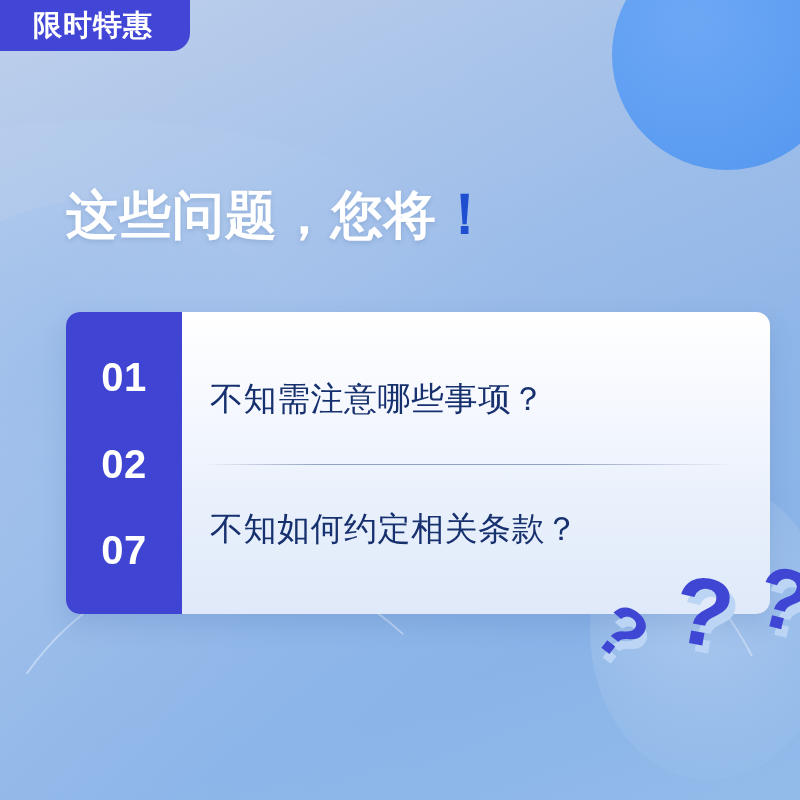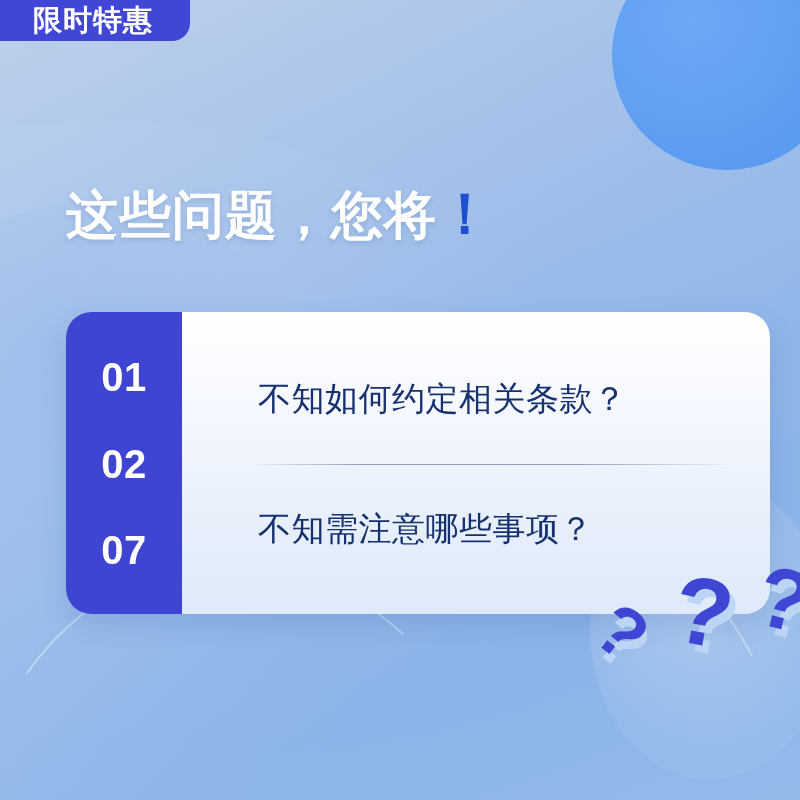--- a/index.html
+++ b/index.html
@@ -87,21 +87,21 @@
   .bg-arc.two { left: -40px; top: 560px; width: 560px; height: 700px; transform: rotate(-6deg); }
   .bg-arc.three { left: 300px; top: -140px; width: 760px; height: 820px; transform: rotate(28deg);
                   border-color: rgba(214,229,248,.40) transparent transparent transparent; }
 
   
   .badge {
     position: absolute;
     left: 0;
     top: 0;
     min-width: 190px;
-    height: 41px;
+    height: 51px;
     box-sizing: border-box;
     padding: 0 26px 0 22px;
     display: flex;
     align-items: center;
     justify-content: center;
     background: #4246d6;
     border-bottom-right-radius: 18px;
     color: #ffffff;
     font-size: 29px;
     font-weight: 700;
@@ -138,26 +138,25 @@
     font-weight: 700;
   }
 
   
   .card {
     position: absolute;
     left: 66px;
     top: 312px;
     width: 704px;
     height: 302px;
-    border-radius: 25px;
+    border-radius: 14px;
     background: linear-gradient(180deg, #ffffff 0%, #f5f8fe 32%, #e7effb 70%, #dfe9f9 100%);
     box-shadow: 0 10px 26px rgba(45,80,150,.16);
     overflow: hidden;
     display: flex;
-    gap: 48px;
   }
   .card-rail {
     width: 116px;
     flex: 0 0 116px;
     background: #3f45d2;
     display: flex;
     flex-direction: column;
     padding: 22px 0 20px 0;
     box-sizing: border-box;
   }
@@ -249,24 +248,24 @@
   <div class="card">
 
     <div class="card-rail">
       <div class="rail-num">01</div>
       <div class="rail-num">02</div>
       <div class="rail-num">07</div>
     </div>
 
     <div class="card-body">
       <div class="item-row">
-        <span class="item-text">不知如何约定相关条款？</span>
+        <span class="item-text">不知需注意哪些事项？</span>
       </div>
       <div class="item-row">
-        <span class="item-text">不知需注意哪些事项？</span>
+        <span class="item-text">不知如何约定相关条款？</span>
       </div>
     </div>
 
   </div>
 
   <div class="qmarks">
     <div class="qmark q1">
       <span class="shadow">?</span>
       <span class="fore">?</span>
     </div>

